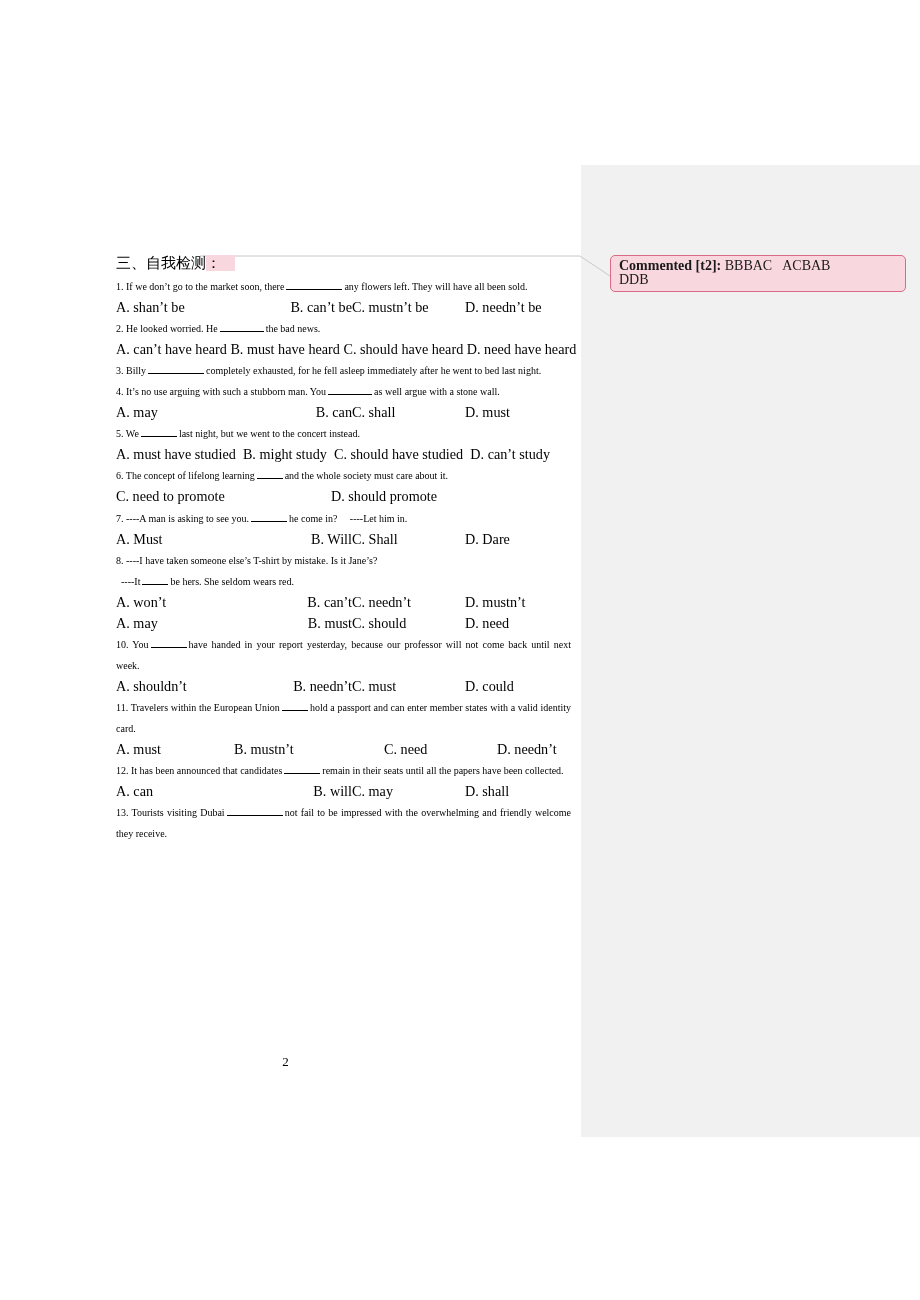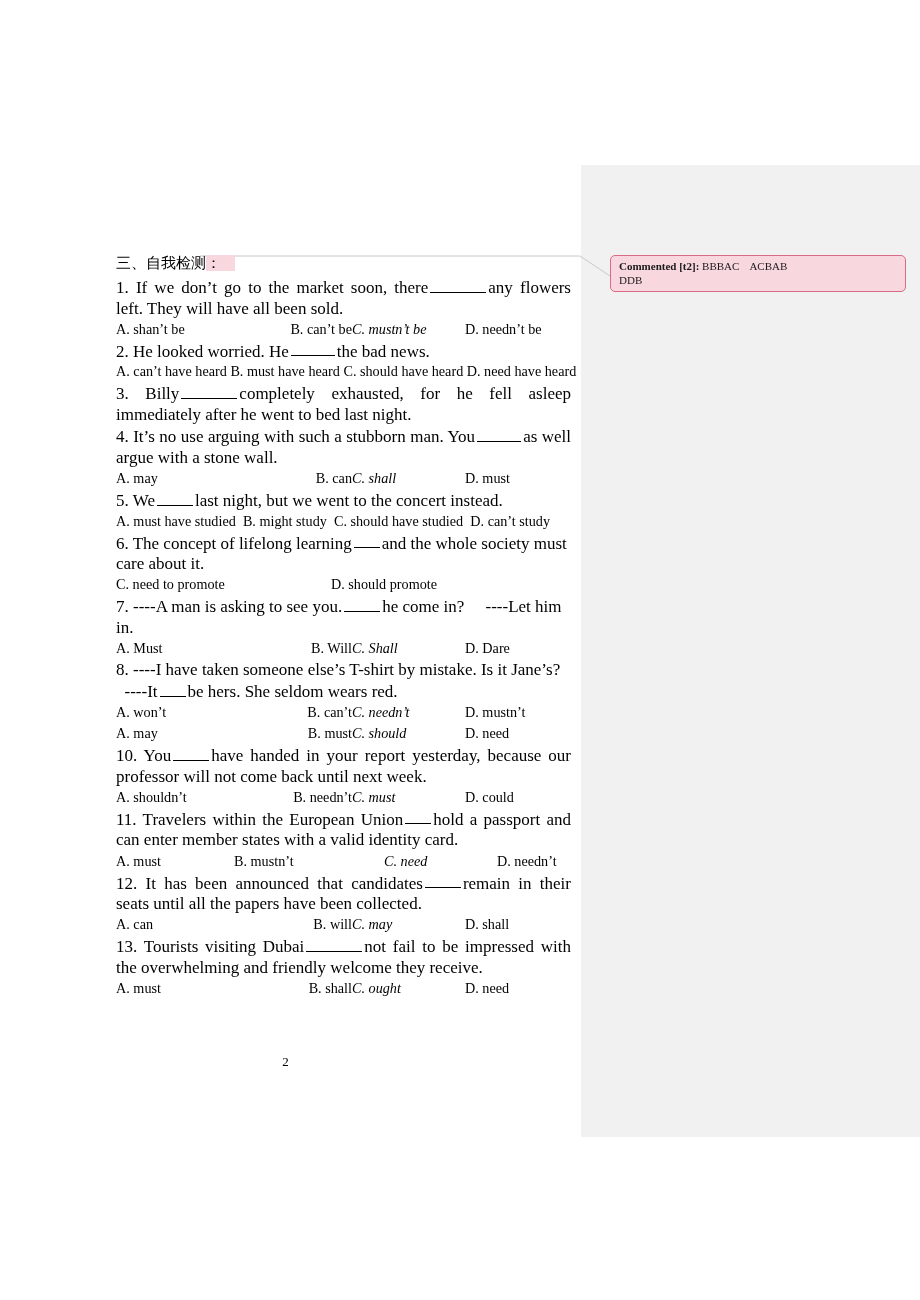--- a/index.html
+++ b/index.html
@@ -42,21 +42,21 @@
     left: 610px;
     top: 255px;
     width: 296px;
     min-height: 29px;
     box-sizing: border-box;
     background: #f9d7de;
     border: 1px solid #d86c86;
     border-radius: 5px;
     padding: 3px 6px 4px 8px;
     font-family: "Liberation Serif", "DejaVu Serif", serif;
-    font-size: 11px;
+    font-size: 14px;
     line-height: 14px;
     color: #1a1a1a;
   }
   #comment-balloon .cmt-label {
     font-weight: bold;
   }
   #comment-balloon .cmt-body {
     font-weight: normal;
   }
   .cmt-gap { display: inline-block; width: 10px; }
@@ -74,21 +74,21 @@
     line-height: 21px;
     margin: 0 0 2px 0;
     white-space: nowrap;
   }
   .hl-pink {
     background: #f9d7de;
     padding-right: 14px;
   }
 
   .q-line {
-    font-size: 17px;
+    font-size: 10px;
     line-height: 21.05px;
     margin: 0;
     text-align: justify;
     text-justify: inter-word;
   }
   .q-line.nojust { text-align: left; }
 
   
   .stem { text-align: justify; }
 
@@ -108,21 +108,21 @@
     font-size: 14.2px;
     line-height: 21.05px;
     margin: 0;
     white-space: nowrap;
   }
   .opt-row span.opt { display: inline-block; }
 
   
   .w1 { width: 118px; }
   .w2 { width: 118px; text-align: right; }
-  .w3 { width: 113px; font-style: italic; }
+  .w3 { width: 113px; }
   .w-half { display: inline-block; width: 215px; }
   .w-wide { display: inline-block; width: 150px; }
 
   
   #page-number {
     position: absolute;
     left: 0;
     top: 1054px;
     width: 571px;
     text-align: center;
@@ -179,17 +179,16 @@
   <p class="q-line stem"><span>10. You</span><span class="blank b-s"></span><span>have handed in your report yesterday, because our professor will not come back until next week.</span></p>
   <p class="opt-row"><span class="opt w1">A. shouldn’t</span><span class="opt w2">B. needn’t</span><span class="opt w3">C. must</span><span class="opt">D. could</span></p>
 
   <p class="q-line stem"><span>11. Travelers within the European Union</span><span class="blank b-xs"></span><span>hold a passport and can enter member states with a valid identity card.</span></p>
   <p class="opt-row"><span class="opt w1">A. must</span><span class="opt w-wide">B. mustn’t</span><span class="opt w3">C. need</span><span class="opt">D. needn’t</span></p>
 
   <p class="q-line stem"><span>12. It has been announced that candidates</span><span class="blank b-s"></span><span>remain in their seats until all the papers have been collected.</span></p>
   <p class="opt-row"><span class="opt w1">A. can</span><span class="opt w2">B. will</span><span class="opt w3">C. may</span><span class="opt">D. shall</span></p>
 
   <p class="q-line stem"><span>13. Tourists visiting Dubai</span><span class="blank b-l"></span><span>not fail to be impressed with the overwhelming and friendly welcome they receive.</span></p>
-  <p class="opt-row"><span class="opt w1">A. must</span><span class="opt w2">B. shall</span><span class="opt w3">C. ought</span><span class="opt">D. need</span></p>
 
 </div>
 
 <div id="page-number">2</div>
 
 </body></html>

